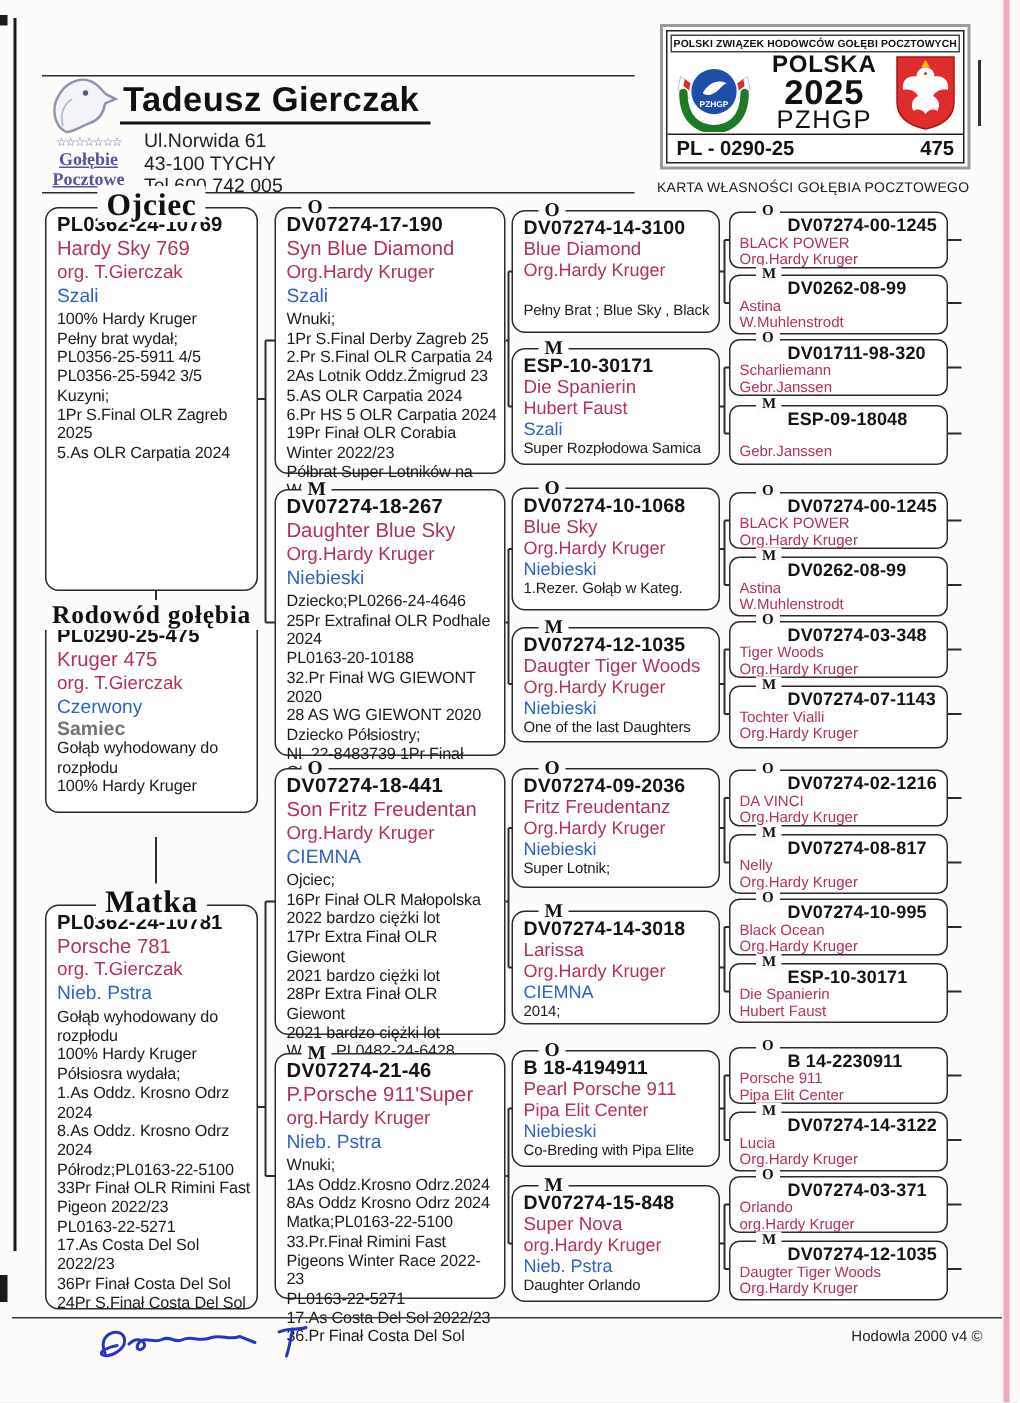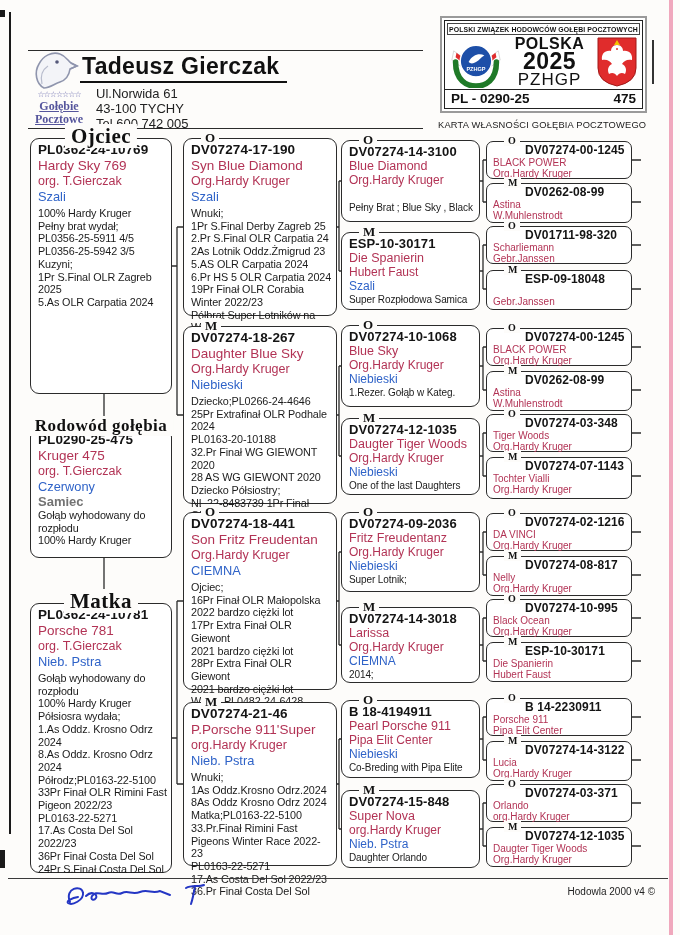--- a/index.html
+++ b/index.html
@@ -165,21 +165,21 @@
     <div class="clr">Szali</div>
     <div class="notes">100% Hardy Kruger
 Pełny brat wydał;
 PL0356-25-5911  4/5
 PL0356-25-5942  3/5
 Kuzyni;
 1Pr S.Final OLR Zagreb 2025
 5.As OLR Carpatia 2024</div>
   </div>
 
-  <div class="pbox col1" style="top:428px;height:130px;">
+  <div class="pbox col1" style="top:412px;height:130px;">
     <span class="sect-title small">Rodowód gołębia</span>
     <div class="ring">PL0290-25-475</div>
     <div class="name">Kruger 475</div>
     <div class="org">org. T.Gierczak</div>
     <div class="clr">Czerwony</div>
     <div class="sexlabel">Samiec</div>
     <div class="notes" style="margin-top:0;">Gołąb wyhodowany do
 rozpłodu
 100% Hardy Kruger</div>
   </div>

